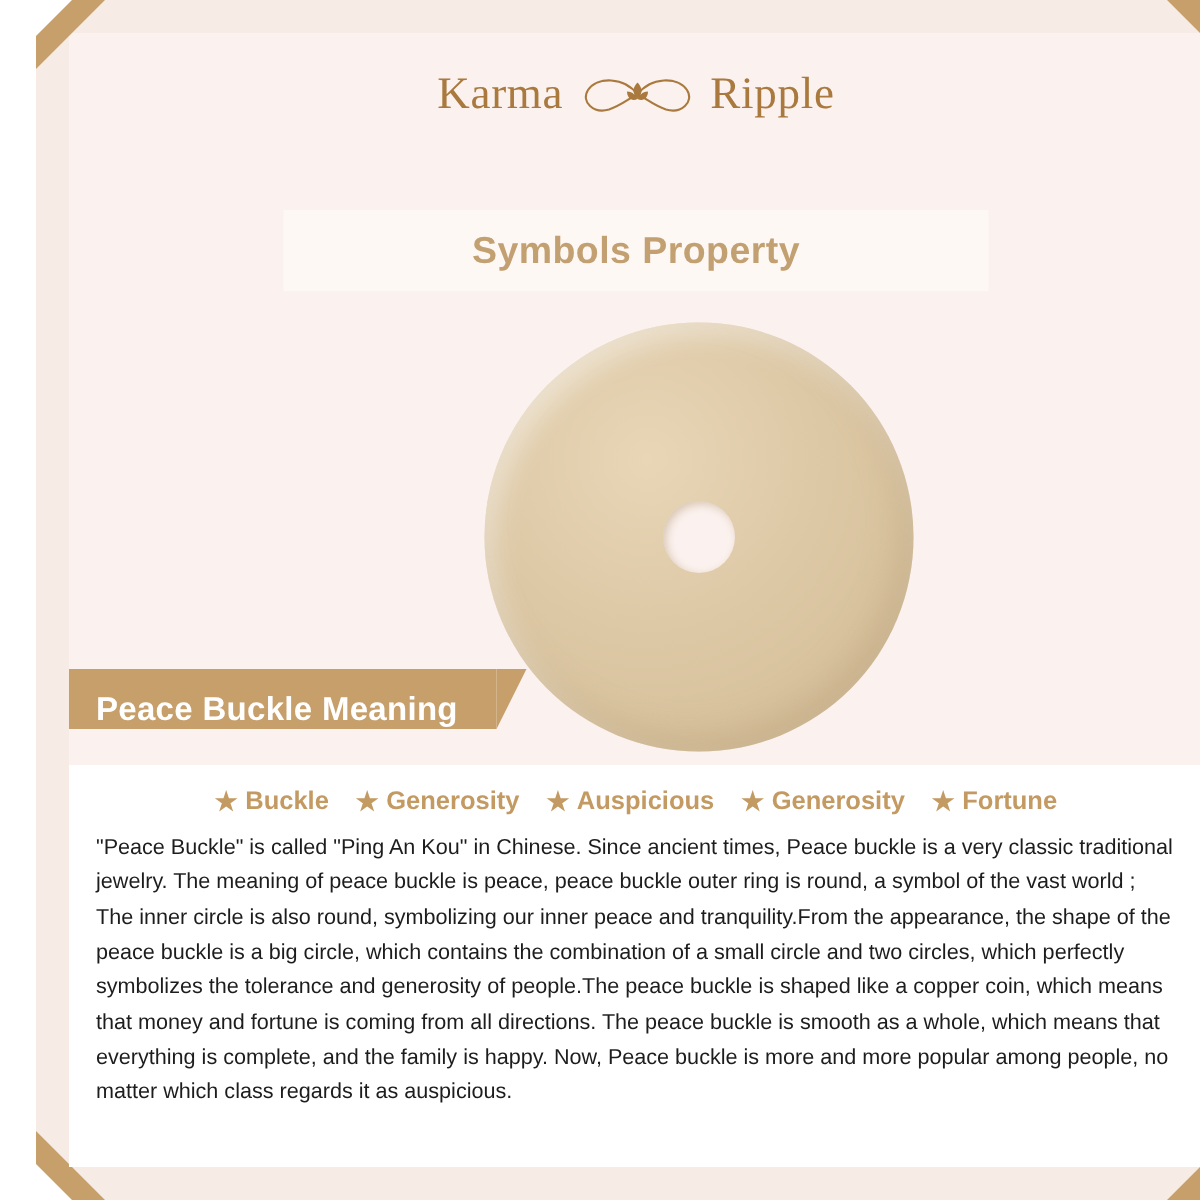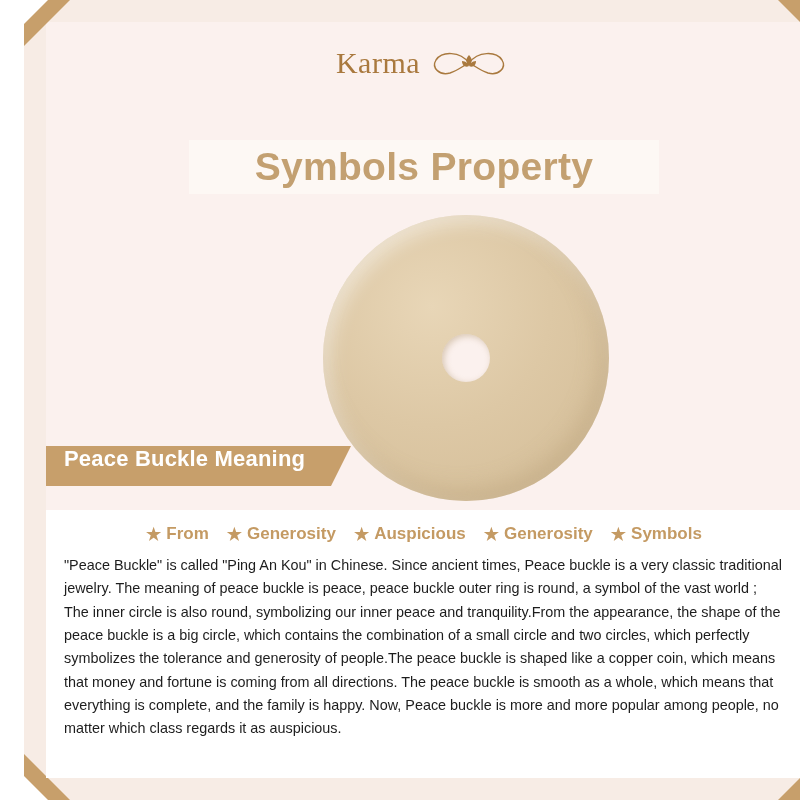--- a/index.html
+++ b/index.html
@@ -135,21 +135,21 @@
     left: 165px;
     top: 140px;
     width: 470px;
     height: 54px;
     background: #fdf8f4;
     display: flex;
     align-items: center;
     justify-content: center;
   }
   .title-text {
-    font-size: 39px;
+    font-size: 25px;
     font-weight: bold;
     color: #c3a071;
     letter-spacing: 0.3px;
   }
 
   
   .disc-wrap {
     position: absolute;
     left: 0;
     top: 215px;
@@ -180,21 +180,21 @@
   }
 
   
   .ribbon {
     position: absolute;
     left: 22px;
     top: 446px;
     height: 40px;
     background: #c79f6b;
     display: flex;
-    align-items: flex-start;
+    align-items: flex-end;
     padding: 0 26px 0 18px;
   }
   .ribbon::after {
     content: "";
     position: absolute;
     right: -20px;
     top: 0;
     width: 0;
     height: 0;
     border-top: 40px solid #c79f6b;
@@ -272,20 +272,21 @@
       <span class="logo-word">Karma</span>
       <span class="logo-mark">
         <svg width="86" height="34" viewBox="0 0 86 34">
           <path d="M43 17 C34 5, 16 5, 10 14 C5 22, 14 30, 24 27 C33 24, 38 19, 43 17 Z" fill="none" stroke="#a9793e" stroke-width="1.4"></path>
           <path d="M43 17 C52 5, 70 5, 76 14 C81 22, 72 30, 62 27 C53 24, 48 19, 43 17 Z" fill="none" stroke="#a9793e" stroke-width="1.4"></path>
           <path d="M43 9 C46 12, 47 16, 43 20 C39 16, 40 12, 43 9 Z" fill="#a9793e"></path>
           <path d="M36 15 C40 15, 42 18, 43 20 C39 22, 36 19, 36 15 Z" fill="#a9793e"></path>
           <path d="M50 15 C46 15, 44 18, 43 20 C47 22, 50 19, 50 15 Z" fill="#a9793e"></path>
         </svg>
       </span>
+      <span class="logo-word">Ripple</span>
     </div>
   </div>
 
   <div class="title-band">
     <div class="title-text">Symbols Property</div>
   </div>
 
   <div class="disc-wrap">
     <div class="disc">
       <div class="disc-hole"></div>
@@ -293,36 +294,36 @@
   </div>
 
   <div class="ribbon">
     <span class="ribbon-text">Peace Buckle Meaning</span>
   </div>
 
   <div class="content-card">
     <div class="keywords">
       <span class="kw">
         <span class="kw-star">★</span>
-        <span>From</span>
+        <span>Buckle</span>
       </span>
       <span class="kw">
         <span class="kw-star">★</span>
         <span>Generosity</span>
       </span>
       <span class="kw">
         <span class="kw-star">★</span>
         <span>Auspicious</span>
       </span>
       <span class="kw">
         <span class="kw-star">★</span>
         <span>Generosity</span>
       </span>
       <span class="kw">
         <span class="kw-star">★</span>
-        <span>Symbols</span>
+        <span>Fortune</span>
       </span>
     </div>
 
     <p class="body-text">"Peace Buckle" is called "Ping An Kou" in Chinese. Since ancient times, Peace buckle is a very classic traditional jewelry. The meaning of peace buckle is peace, peace buckle outer ring is round, a symbol of the vast world ; The inner circle is also round, symbolizing our inner peace and tranquility.From the appearance, the shape of the peace buckle is a big circle, which contains the combination of a small circle and two circles, which perfectly symbolizes the tolerance and generosity of people.The peace buckle is shaped like a copper coin, which means that money and fortune is coming from all directions. The peace buckle is smooth as a whole, which means that everything is complete, and the family is happy. Now, Peace buckle is more and more popular among people, no matter which class regards it as auspicious.</p>
   </div>
 
 </div>
 
 </body></html>

